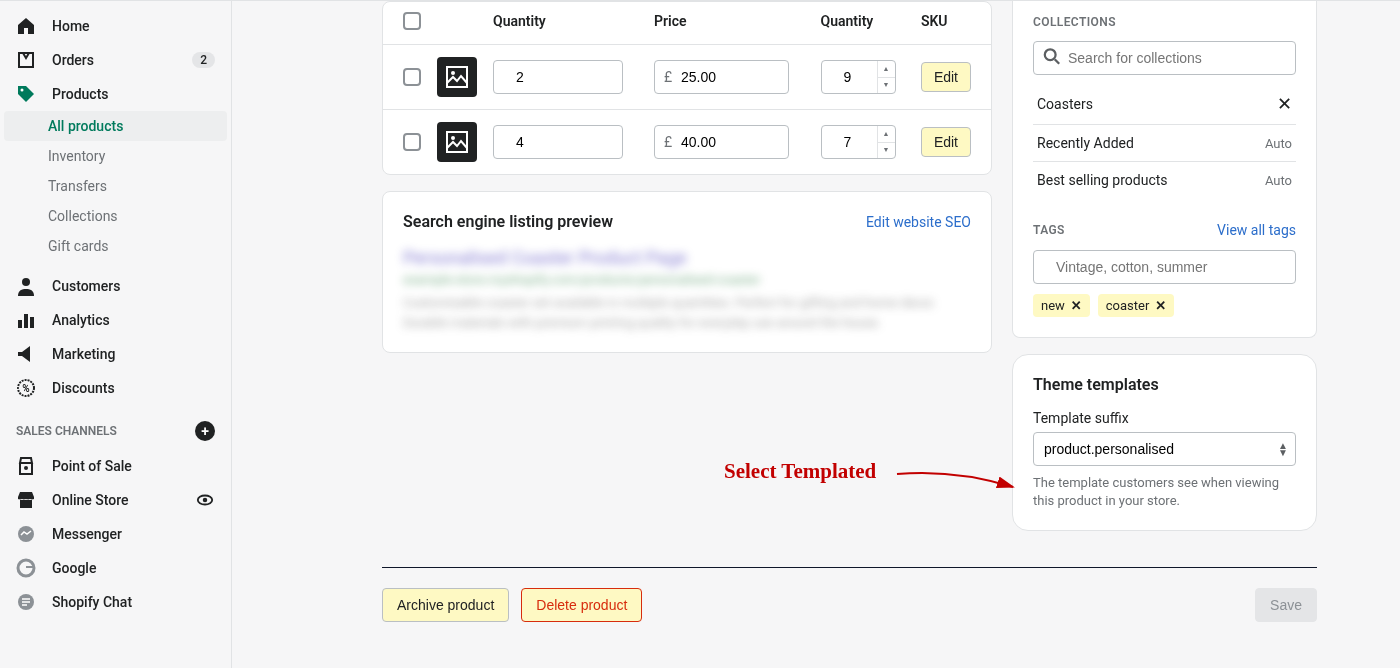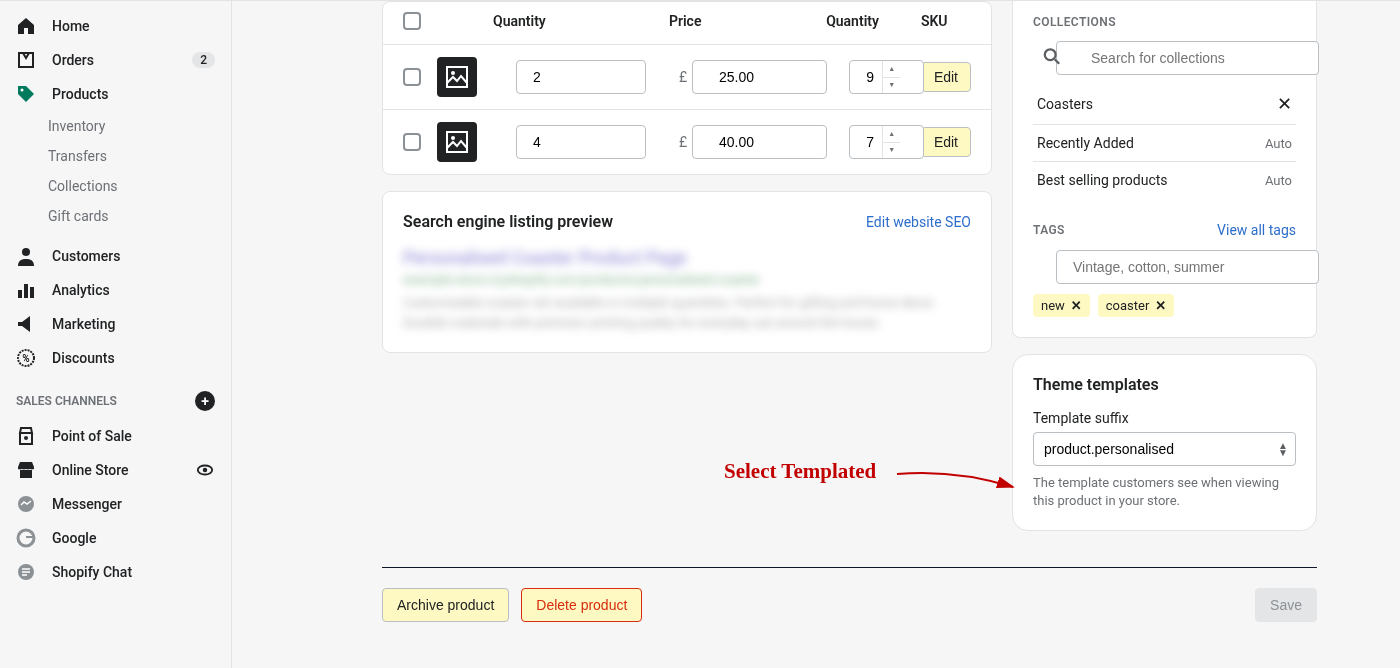--- a/index.html
+++ b/index.html
@@ -126,25 +126,24 @@
   background: #202223;
   border-radius: 4px;
   display: flex;
   align-items: center;
   justify-content: center;
   color: white;
 }
 .text-input {
   border: 1px solid #babfc3;
   border-radius: 4px;
-  padding: 8px 16px;
+  padding: 8px 22px;
   font-size: 14px;
   width: 100%;
   background: white;
-  margin-left: 23px;
 }
 .qty-input { width: 130px; }
 .price-wrap { position: relative; width: 135px; }
 .price-wrap .currency {
   position: absolute;
   left: 10px;
   top: 50%;
   transform: translateY(-50%);
   color: #6d7175;
 }
@@ -314,20 +313,23 @@
       <span class="badge">2</span>
     </div>
     <div class="nav-item products">
       <span class="icon">
           <svg width="20" height="20" viewBox="0 0 20 20">
             <path d="M2 2 L10 2 L18 10 L10 18 L2 10 Z" fill="#007a5c"></path>
             <circle cx="6" cy="6" r="1.5" fill="white"></circle>
           </svg>
         </span>
       <span class="label">Products</span>
+    </div>
+    <div class="nav-item sub active">
+      <span class="label">All products</span>
     </div>
     <div class="nav-item sub">
       <span class="label">Inventory</span>
     </div>
     <div class="nav-item sub">
       <span class="label">Transfers</span>
     </div>
     <div class="nav-item sub">
       <span class="label">Collections</span>
     </div>

